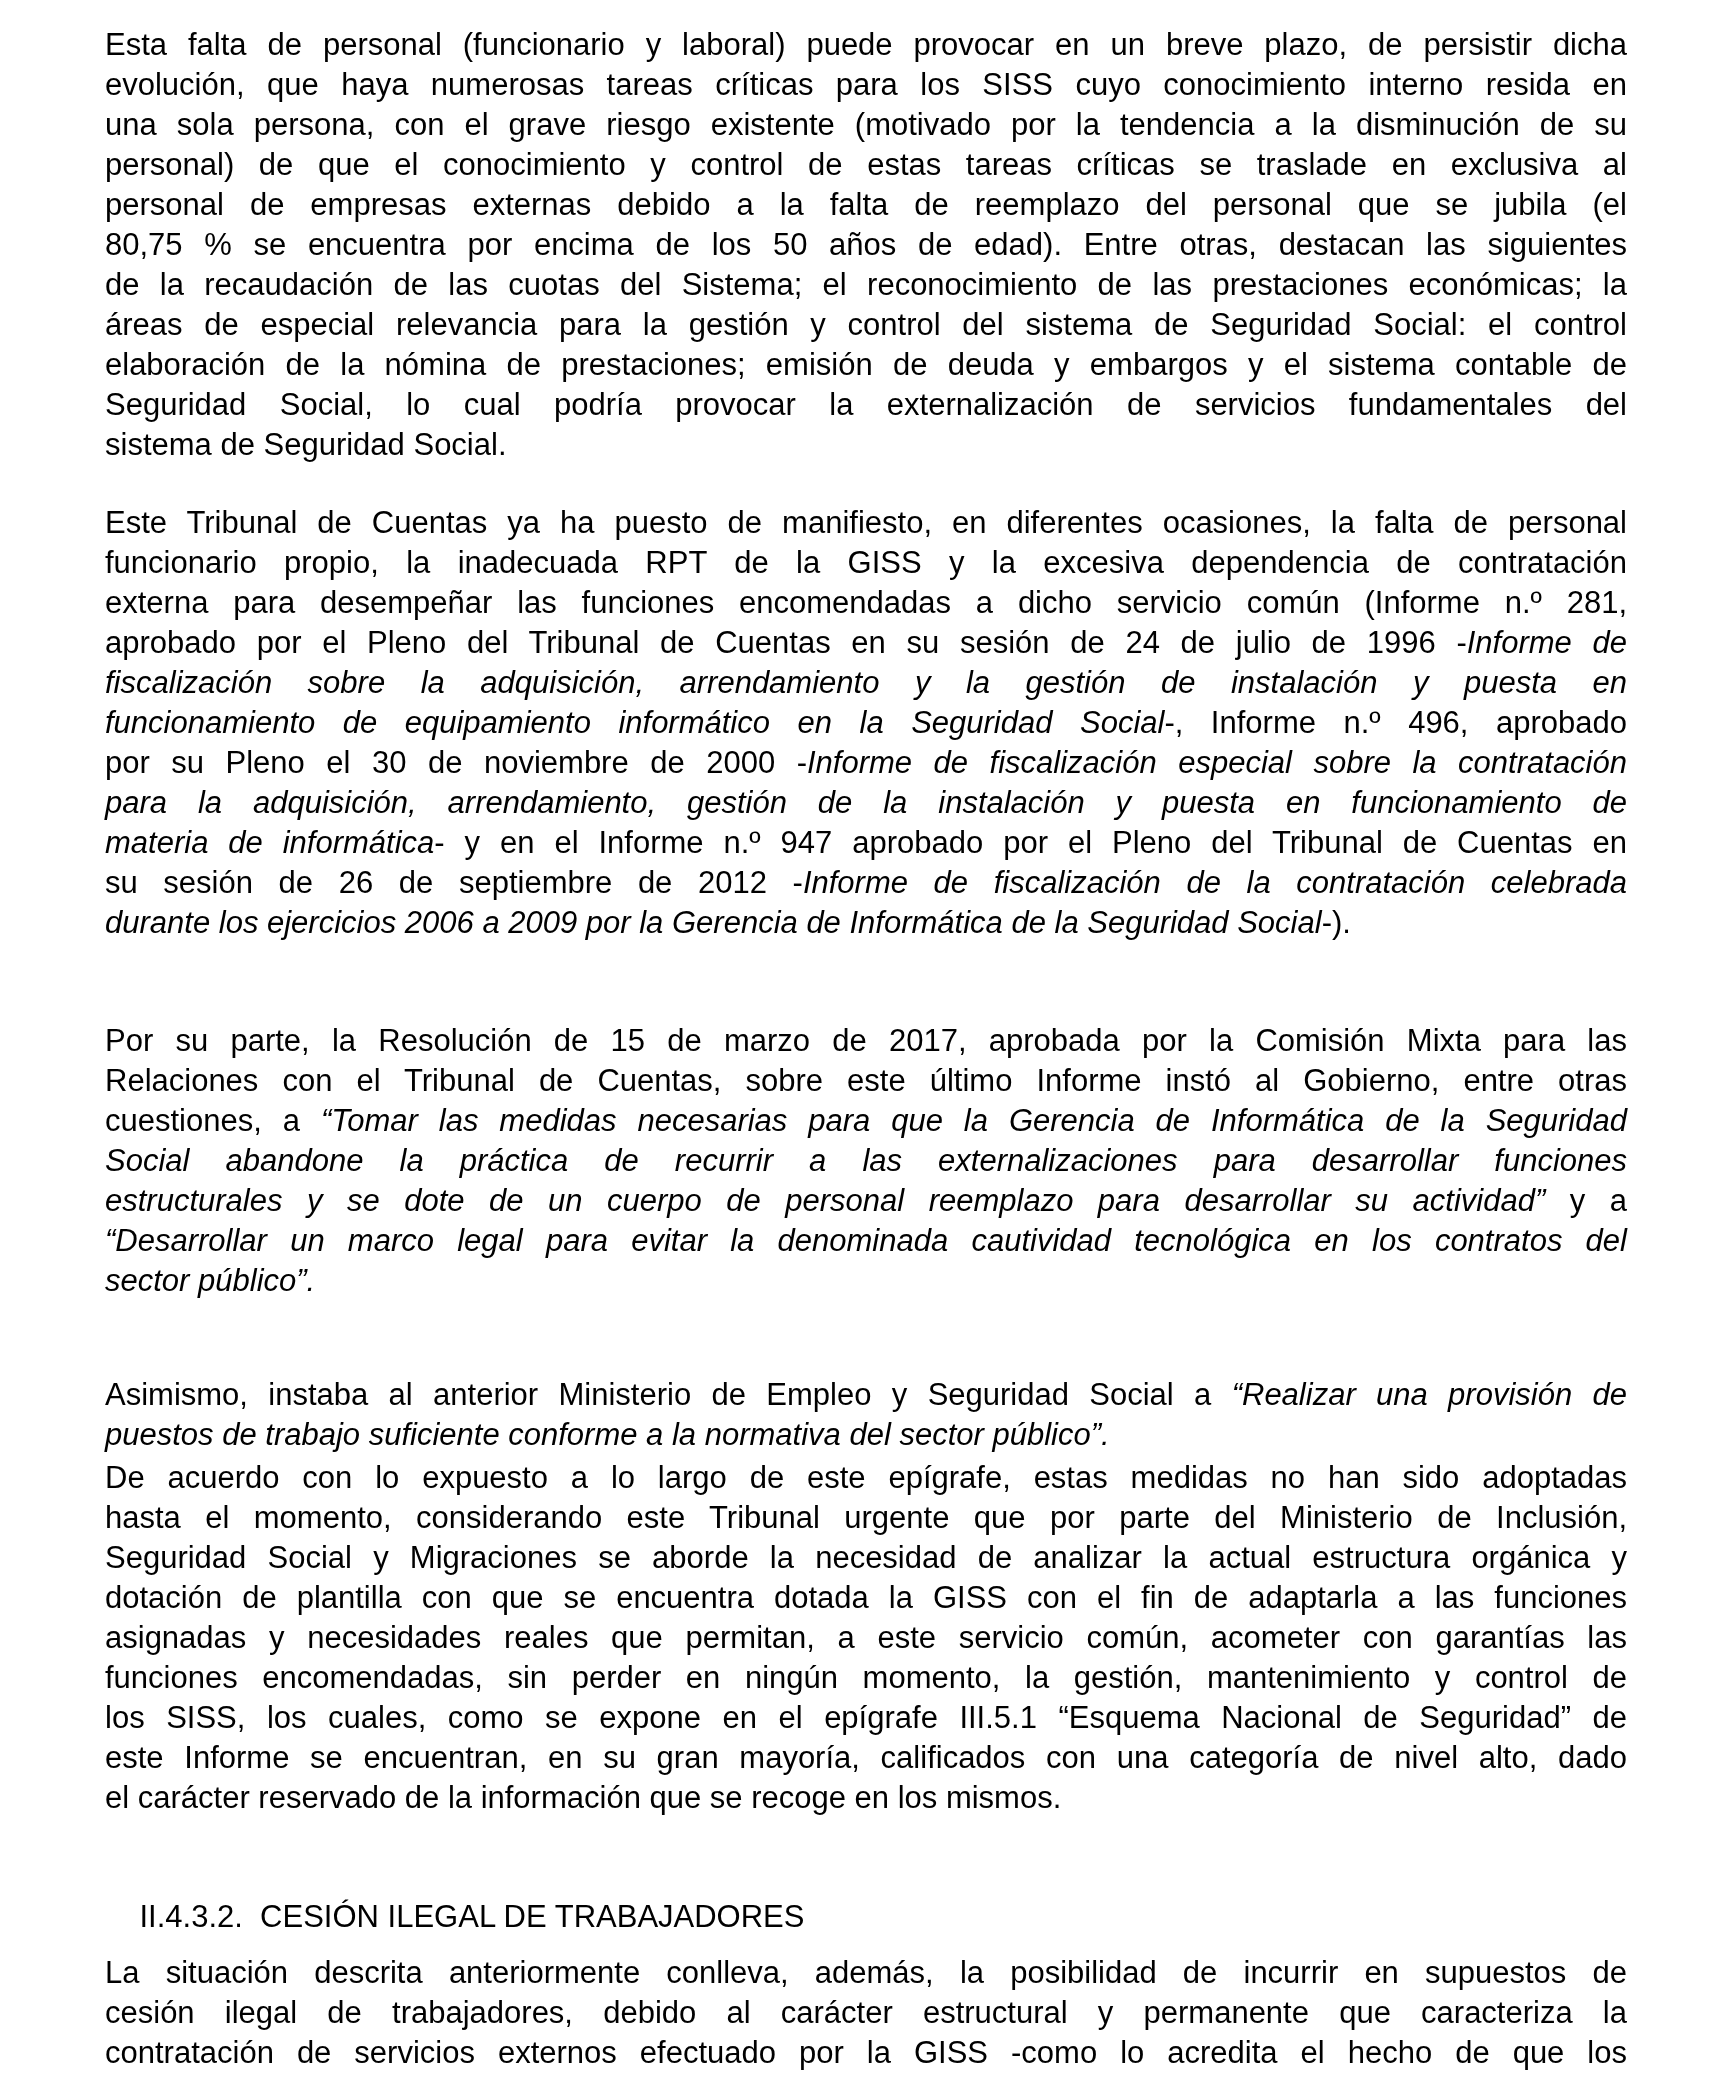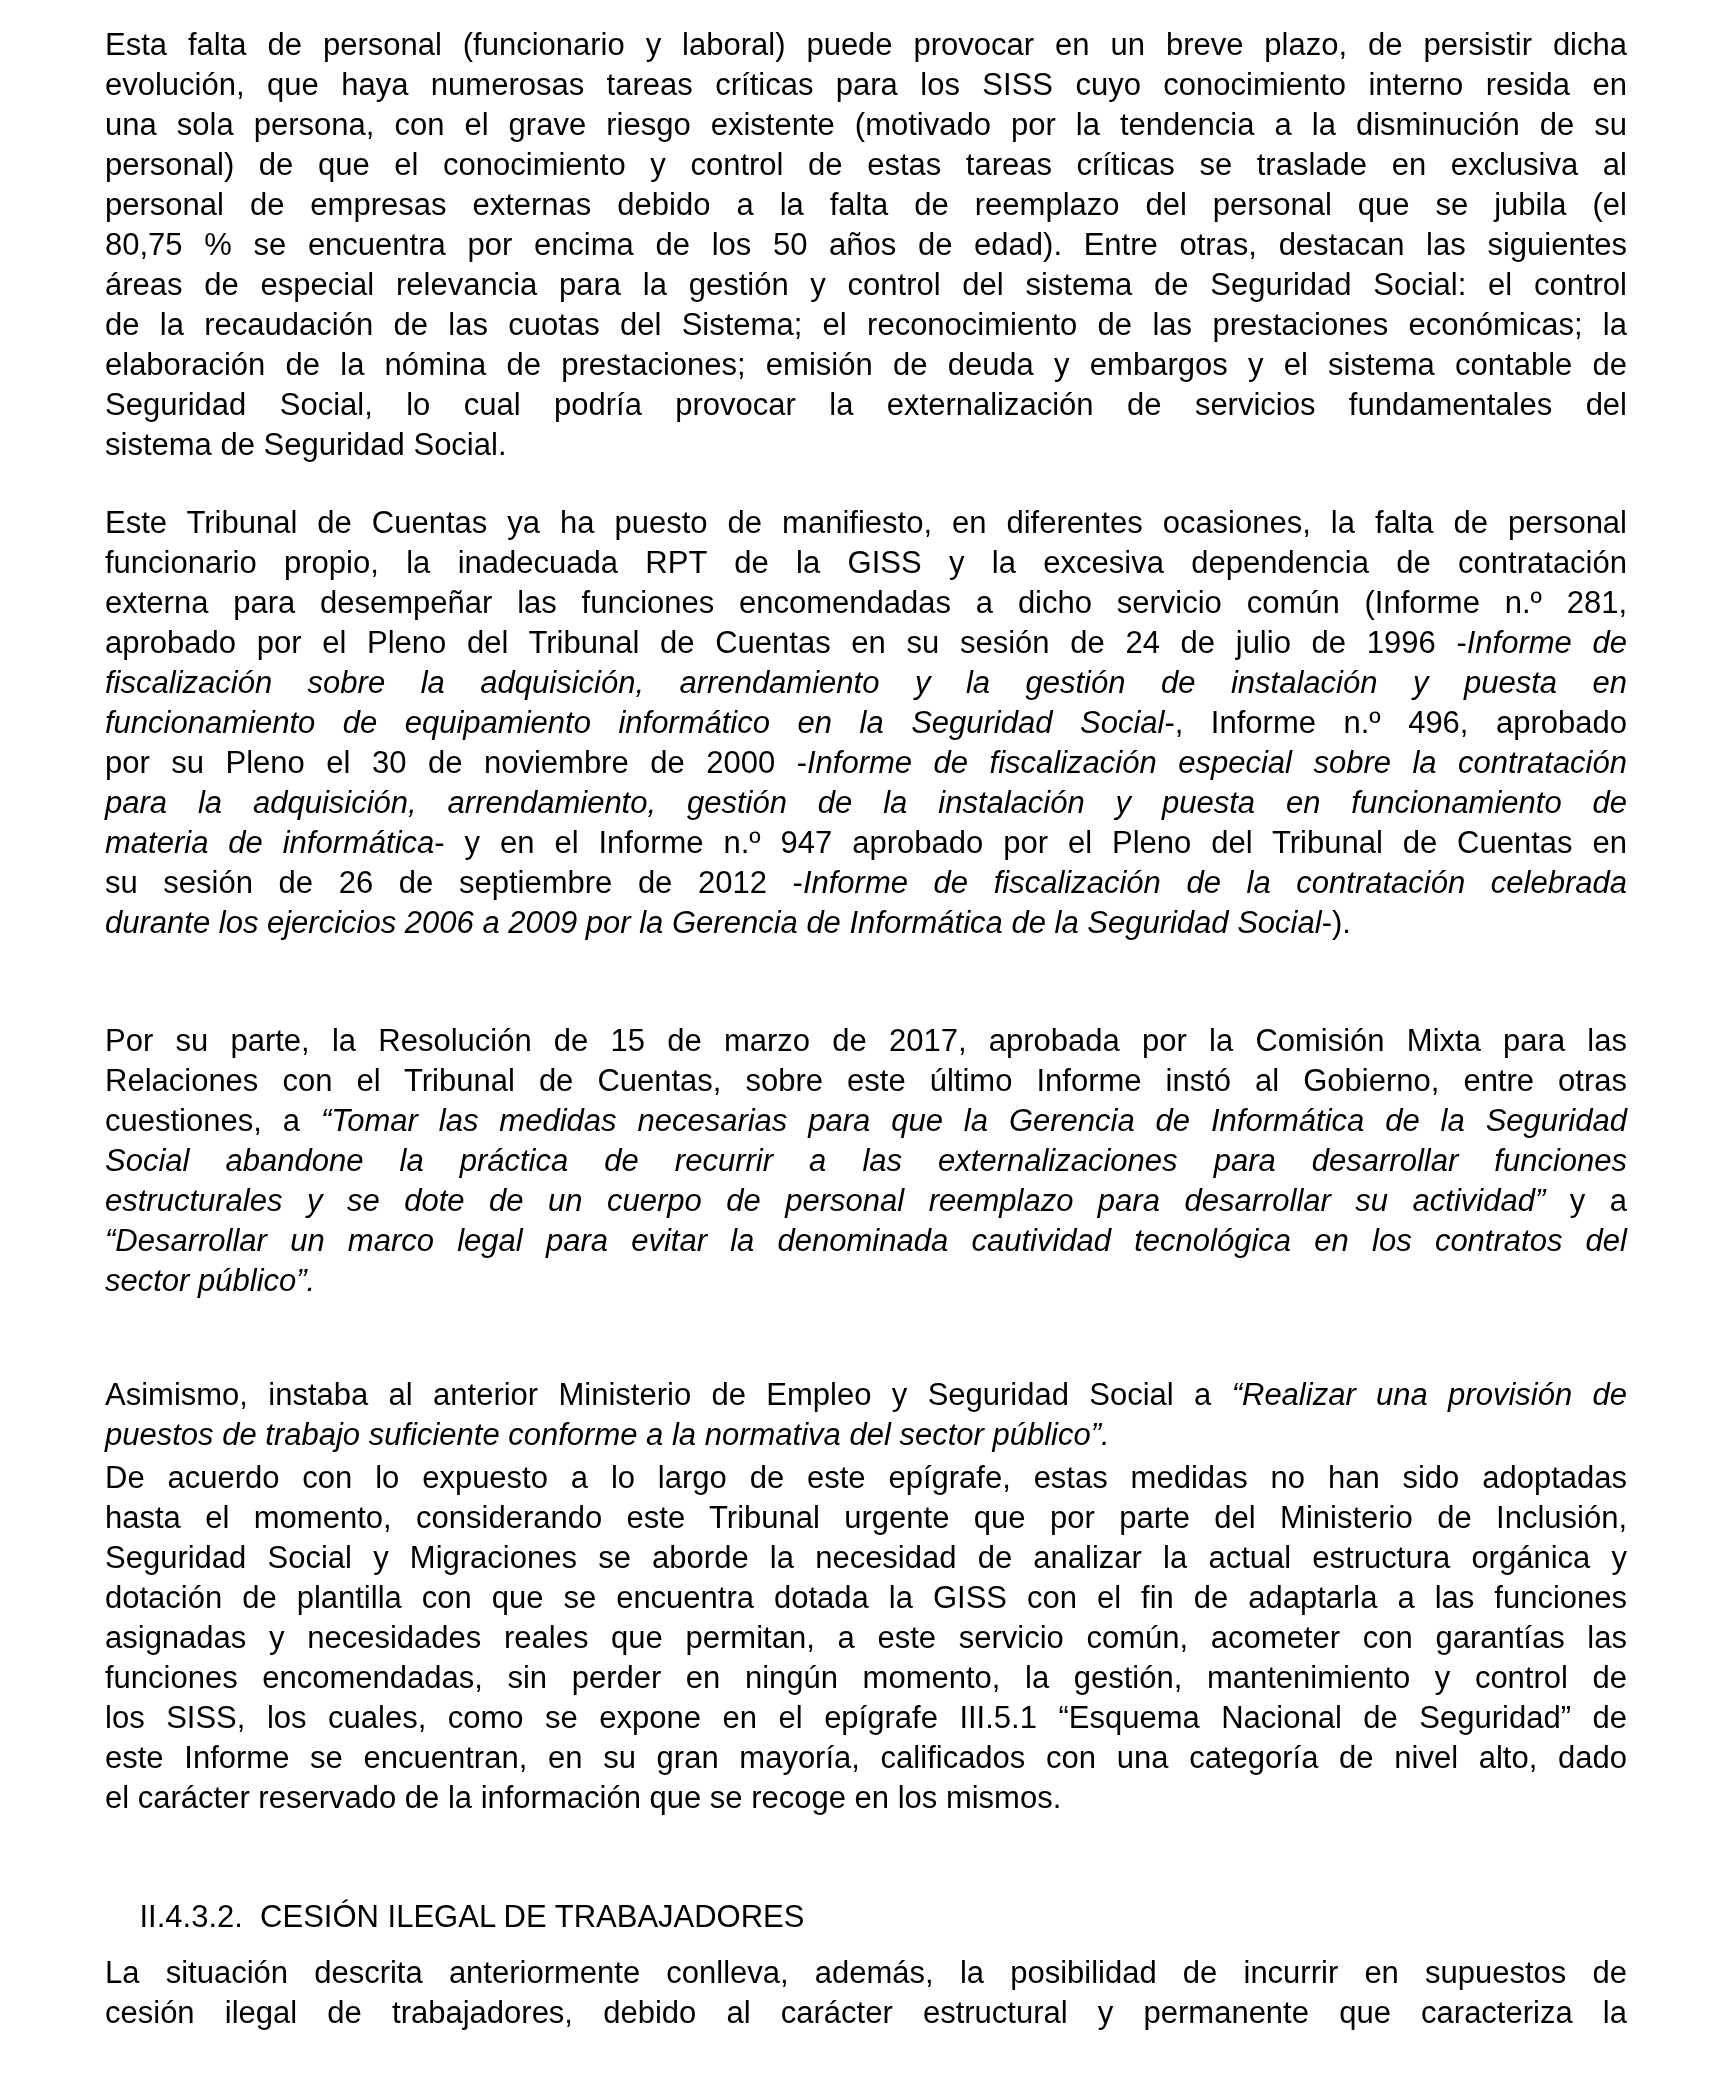--- a/index.html
+++ b/index.html
@@ -23,22 +23,22 @@
 
 <div id="page">
   <div id="body-paragraphs">
       <div class="para" style="top: 8.1px;">
         <div class="line"><span>Esta falta de personal (funcionario y laboral) puede provocar en un breve plazo, de persistir dicha</span></div>
         <div class="line"><span>evolución, que haya numerosas tareas críticas para los SISS cuyo conocimiento interno resida en</span></div>
         <div class="line"><span>una sola persona, con el grave riesgo existente (motivado por la tendencia a la disminución de su</span></div>
         <div class="line"><span>personal) de que el conocimiento y control de estas tareas críticas se traslade en exclusiva al</span></div>
         <div class="line"><span>personal de empresas externas debido a la falta de reemplazo del personal que se jubila (el</span></div>
         <div class="line"><span>80,75 % se encuentra por encima de los 50 años de edad). Entre otras, destacan las siguientes</span></div>
+        <div class="line"><span>de la recaudación de las cuotas del Sistema; el reconocimiento de las prestaciones económicas; la</span></div>
         <div class="line"><span>áreas de especial relevancia para la gestión y control del sistema de Seguridad Social: el control</span></div>
-        <div class="line"><span>de la recaudación de las cuotas del Sistema; el reconocimiento de las prestaciones económicas; la</span></div>
         <div class="line"><span>elaboración de la nómina de prestaciones; emisión de deuda y embargos y el sistema contable de</span></div>
         <div class="line"><span>Seguridad Social, lo cual podría provocar la externalización de servicios fundamentales del</span></div>
         <div class="line last"><span>sistema de Seguridad Social.</span></div>
       </div>
       <div class="para" style="top: 486px;">
         <div class="line"><span>Este Tribunal de Cuentas ya ha puesto de manifiesto, en diferentes ocasiones, la falta de personal</span></div>
         <div class="line"><span>funcionario propio, la inadecuada RPT de la GISS y la excesiva dependencia de contratación</span></div>
         <div class="line"><span>externa para desempeñar las funciones encomendadas a dicho servicio común (Informe n.º 281,</span></div>
         <div class="line"><span>aprobado por el Pleno del Tribunal de Cuentas en su sesión de 24 de julio de 1996 -</span><span class="it">Informe de</span></div>
         <div class="line"><span class="it">fiscalización sobre la adquisición, arrendamiento y la gestión de instalación y puesta en</span></div>
@@ -74,16 +74,17 @@
         <div class="line last"><span>el carácter reservado de la información que se recoge en los mismos.</span></div>
       </div>
     </div>
   <div class="heading" id="section-heading" style="top: 1857px;">
     <span>II.4.3.2.</span><span>  </span><span>CESIÓN ILEGAL DE TRABAJADORES</span>
   </div>
   <div id="final-paragraph-host">
       <div class="para" style="top: 1936px;">
         <div class="line"><span>La situación descrita anteriormente conlleva, además, la posibilidad de incurrir en supuestos de</span></div>
         <div class="line"><span>cesión ilegal de trabajadores, debido al carácter estructural y permanente que caracteriza la</span></div>
+        <div class="line"><span>contratación de servicios externos efectuado por la GISS -como lo acredita el hecho de que los</span></div>
       </div>
     </div>
 </div>
 
 
 </body></html>

